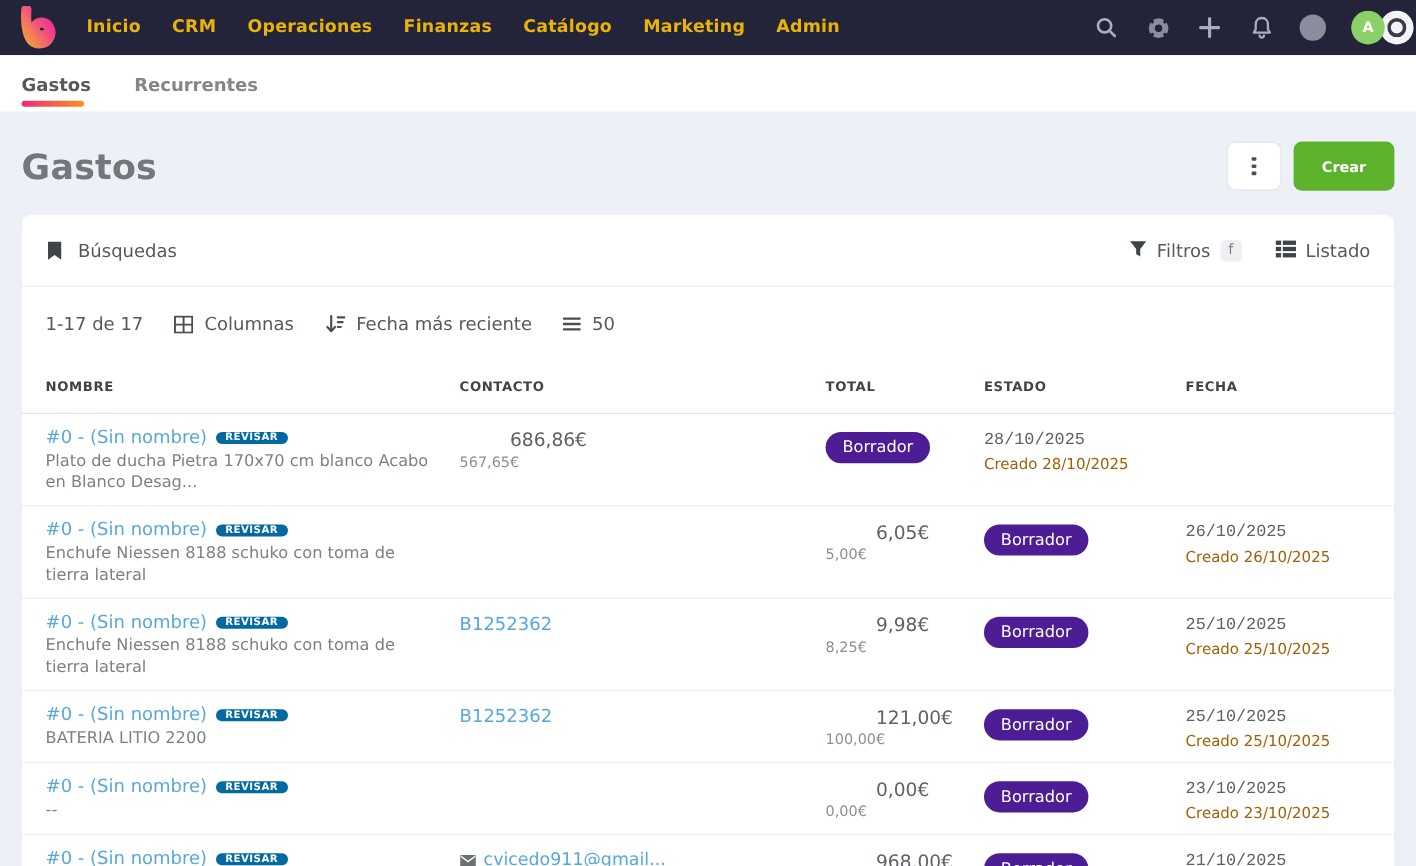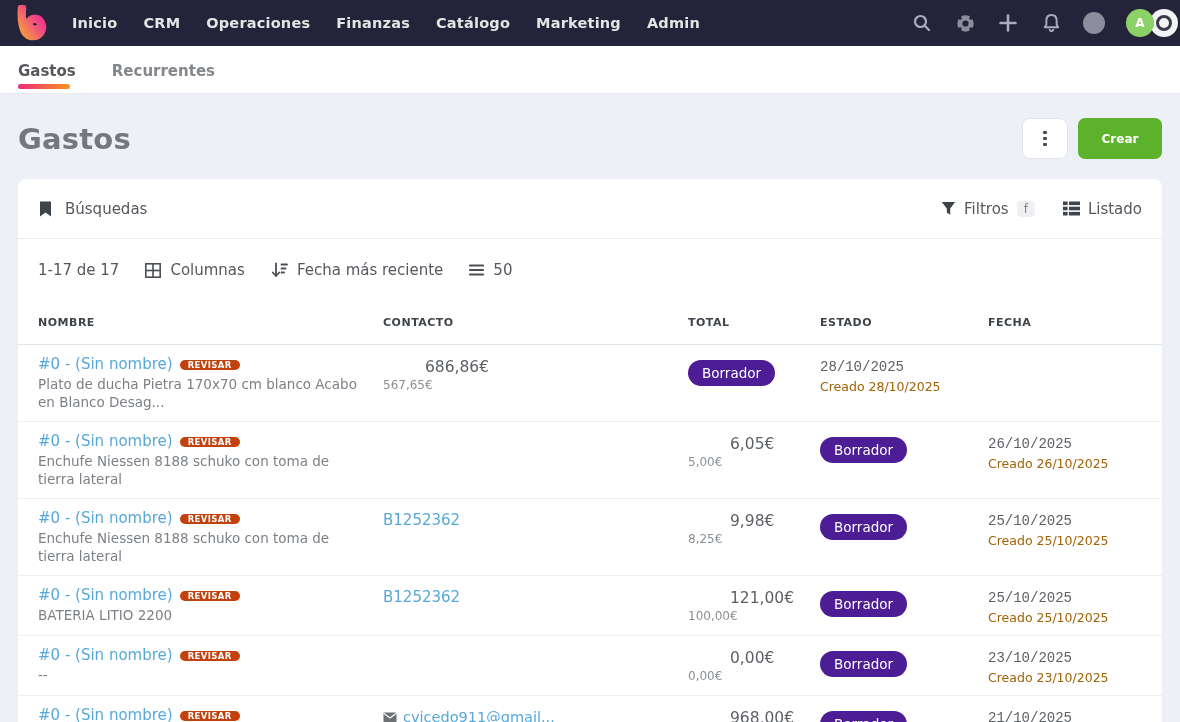--- a/index.html
+++ b/index.html
@@ -3,21 +3,21 @@
 <meta charset="utf-8">
 <style>
   * { margin:0; padding:0; box-sizing:border-box; }
   html,body { width:1180px; height:722px; overflow:hidden; background:#eef0f7;
     font-family:"DejaVu Sans","Liberation Sans",sans-serif; }
 
   
   .topnav { height:46px; background:#232339; display:flex; align-items:center; padding:0 14px; }
   .logo { width:40px; height:40px; display:flex; align-items:center; justify-content:center; margin-right:18px; }
   .nav-links { display:flex; gap:26px; }
-  .nav-link { color:#e5e5e5; font-size:14.5px; font-weight:700; cursor:pointer; letter-spacing:.2px; }
+  .nav-link { color:#eab308; font-size:14.5px; font-weight:700; cursor:pointer; letter-spacing:.2px; }
   .nav-right { margin-left:auto; display:flex; align-items:center; gap:21px; }
   .nav-icon { width:22px; height:22px; display:flex; align-items:center; justify-content:center; cursor:pointer; }
   .gray-dot { width:22px; height:22px; border-radius:50%; background:#8b8d9c; cursor:pointer; }
   .avatar-stack { position:relative; width:40px; height:30px; }
   .avatar-alt { position:absolute; right:-12px; top:1px; width:28px; height:28px; border-radius:50%;
     background:#f4f4f6; display:flex; align-items:center; justify-content:center; color:#3a3a4a;
     font-weight:700; font-size:15px; }
   .avatar { position:absolute; left:0; top:1px; width:28px; height:28px; border-radius:50%;
     background:#8cd168; color:#fff; font-size:12px; font-weight:700;
     display:flex; align-items:center; justify-content:center; cursor:pointer; z-index:2; }
@@ -39,37 +39,37 @@
   .btn-more .dots { display:flex; flex-direction:column; gap:2.5px; }
   .btn-more .dots i { width:3.5px; height:3.5px; background:#4a4f55; border-radius:1px; display:block; }
   .btn-create { min-width:84px; height:41px; background:#5cb32b; border:none; border-radius:7px; color:#fff;
     font-size:12px; font-weight:700; padding:0 20px; cursor:pointer; font-family:inherit; }
 
   
   .card { margin:0 18px; background:#fff; border-radius:8px; box-shadow:0 1px 2px rgba(40,45,60,.05); }
   .searches-row { height:60px; display:flex; align-items:center; padding:0 20px; border-bottom:1px solid #e9ebef; }
   .searches-left { display:flex; gap:12px; color:#55585c; font-size:15px; cursor:pointer; }
   .searches-right { margin-left:auto; display:flex; align-items:center; gap:28px; }
-  .chip-group { display:flex; align-items:center; gap:8px; color:#55585c; font-size:15px; cursor:pointer; }
+  .chip-group { display:flex; gap:8px; color:#55585c; font-size:15px; cursor:pointer; }
   .key-badge { background:#eff0f4; color:#7e838a; font-size:12px; padding:1px 7px; border-radius:4px; }
 
   .toolbar-row { height:62px; display:flex; align-items:center; padding:0 20px; gap:26px; color:#55585c; font-size:15px; }
   .tool-item { display:flex; align-items:center; gap:9px; cursor:pointer; }
   .tool-item.plain { cursor:default; }
 
   .thead { display:grid; grid-template-columns:345px 305px 132px 168px auto; padding:0 20px; height:44px;
     align-items:center; border-bottom:1px solid #e2e5e9; }
   .th { font-size:11px; font-weight:700; color:#3f444a; letter-spacing:.5px; }
 
   .tbody .trow { display:grid; grid-template-columns:345px 305px 132px 168px auto; padding:10px 20px;
     border-bottom:1px solid #eef0f3; cursor:pointer; }
   .cell-name { padding-right:14px; }
   .row-titleline { display:flex; align-items:center; gap:7px; }
   .row-title { color:#57a8d9; font-size:15px; line-height:19px; cursor:pointer; white-space:nowrap; }
-  .row-badge { background:#c2410c; color:#fff; font-size:8.5px; font-weight:700; letter-spacing:.4px;
+  .row-badge { background:#0369a1; color:#fff; font-size:8.5px; font-weight:700; letter-spacing:.4px;
     padding:0 8px; border-radius:9px; }
   .row-subtitle { color:#7c8186; font-size:13.5px; line-height:17.5px; margin-top:2px; }
   .cell-contact { padding-top:2px; }
   .contact-name { color:#57a8d9; font-size:15px; line-height:19px; cursor:pointer; }
   .contact-email { display:flex; align-items:center; gap:6px; color:#57a8d9; font-size:14.5px; line-height:19px; cursor:pointer; }
   .cell-total { padding-top:2px; }
   .amount-main { color:#5d6166; font-size:15.5px; line-height:20px;margin-left:42px; }
   .amount-sub { color:#8b9095; font-size:12px; margin-top:1px; }
   .cell-status { padding-top:5px; }
   .status-pill { display:inline-block; background:#4c1d95; color:#fff; font-size:13.5px; padding:5px 14px;

